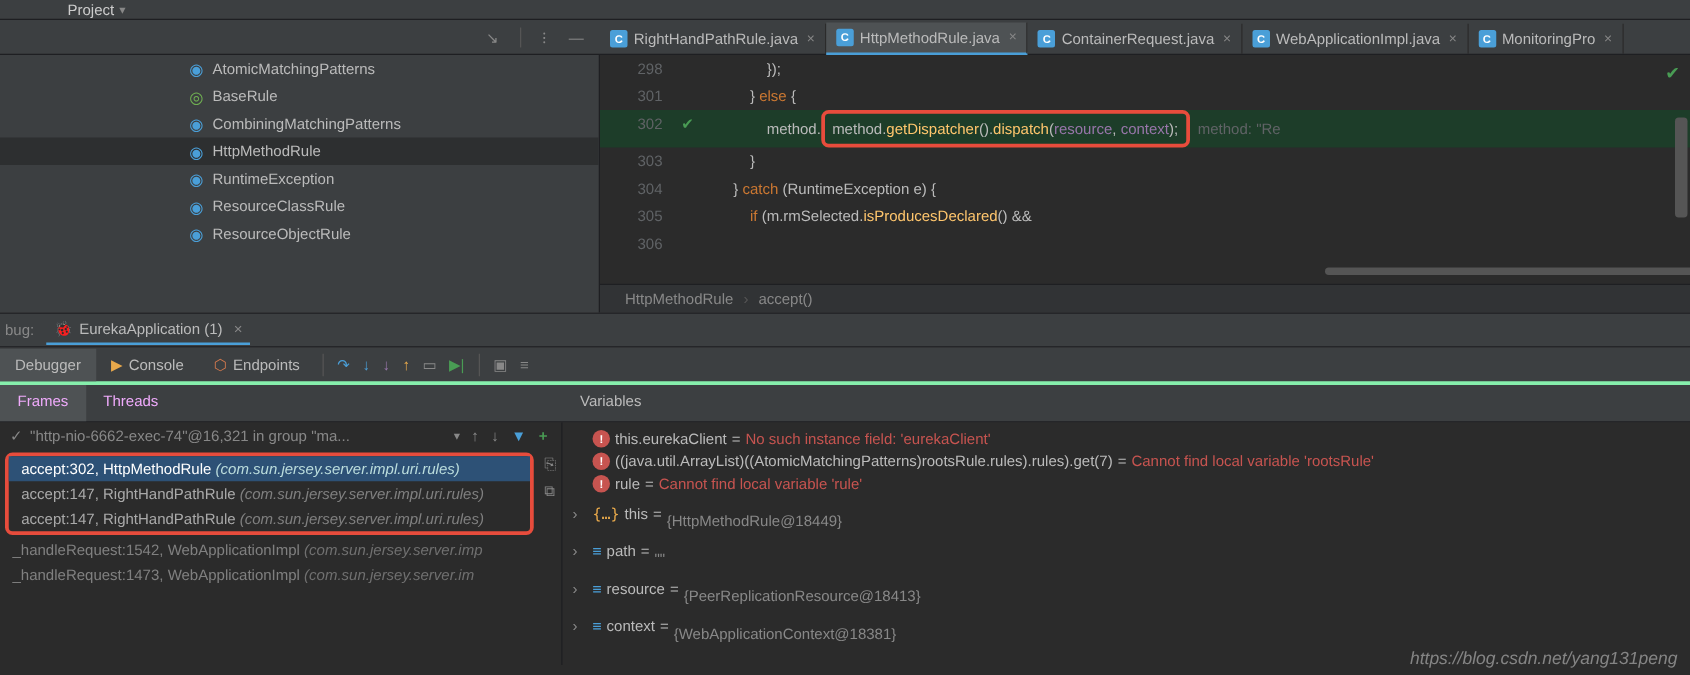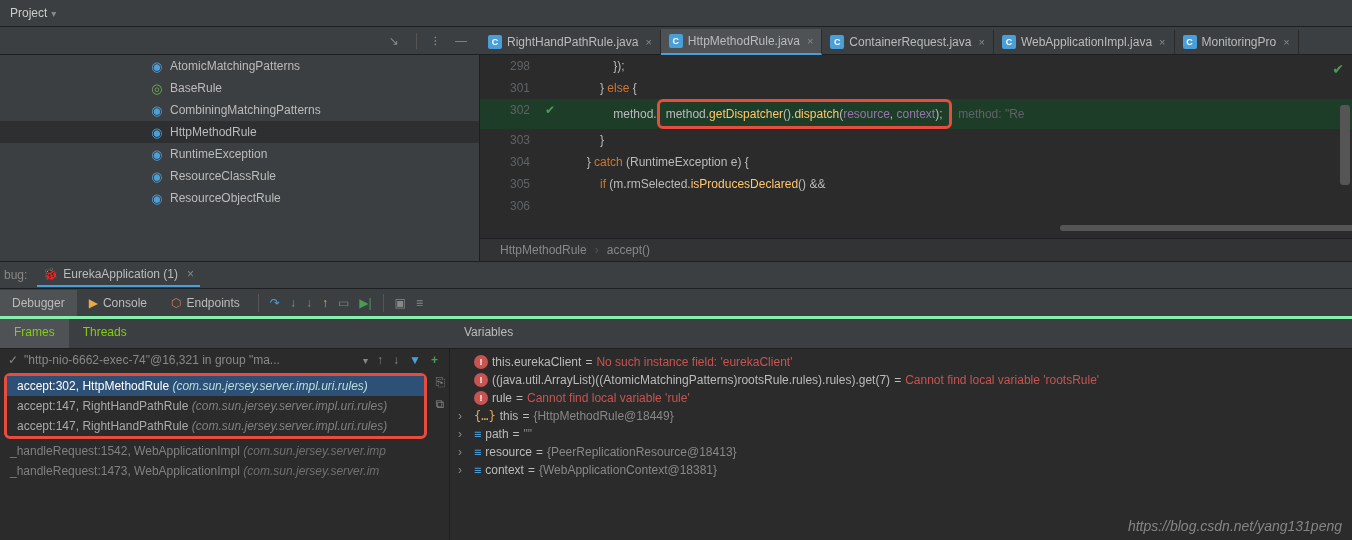--- a/index.html
+++ b/index.html
@@ -1,18 +1,18 @@
 <!DOCTYPE html>
 <html><head>
 <meta charset="utf-8">
 <style>
 * { margin: 0; padding: 0; box-sizing: border-box; font-family: "Segoe UI", Arial, sans-serif; font-size: 12px; }
 body { background: #2b2b2b; color: #bbbbbb; width: 1352px; height: 540px; overflow: hidden; position: relative; }
 
-.top-bar { display: flex; height: 27px; background: #3c3f41; align-items: center; border-bottom: 1px solid #1e1f22; }
+.top-bar { display: flex; height: 16px; background: #3c3f41; align-items: center; border-bottom: 1px solid #1e1f22; padding-left: 44px; }
 .project-selector { display: flex; align-items: center; gap: 4px; padding: 0 10px; color: #ccc; }
 .chevron-down { font-size: 10px; color: #888; }
 .divider-v { width: 1px; height: 16px; background: #555; margin: 0 4px; }
 
 .editor-tabs { display: flex; background: #3c3f41; height: 28px; align-items: flex-end; border-bottom: 1px solid #1e1f22; }
 .editor-tab { display: flex; align-items: center; gap: 5px; padding: 5px 8px; color: #bbb; border-right: 1px solid #2b2b2b; cursor: pointer; }
 .editor-tab.active { background: #4e5254; border-bottom: 2px solid #4A9FD8; margin-bottom: -1px; }
 .tab-close { color: #888; font-size: 11px; margin-left: 2px; }
 .file-icon { width: 14px; height: 14px; background: #4A9FD8; border-radius: 2px; display: inline-flex; align-items: center; justify-content: center; color: #fff; font-size: 9px; font-weight: bold; }
 
@@ -57,21 +57,21 @@
 .endpoints-i { color: #d67a4e; }
 .tool-sep { width: 1px; height: 18px; background: #555; margin: 0 6px; }
 .tool-icon { color: #888; padding: 0 5px; cursor: pointer; }
 .tool-icon.green { color: #499C54; }
 .tool-icon.cyan { color: #4A9FD8; }
 .tool-icon.purple { color: #9876aa; }
 .tool-icon.orange { color: #e8a94b; }
 
 .debug-subtabs { display: flex; height: 30px; background: #3c3f41; border-bottom: 1px solid #1e1f22; }
 .left-subtab { width: 220px; display: flex; }
-.sub-tab { padding: 6px 14px; color: #84cc16; cursor: pointer; }
+.sub-tab { padding: 6px 14px; color: #f0abfc; cursor: pointer; }
 .sub-tab.active { background: #4e5254; }
 .right-subtab { padding: 6px 14px; color: #bbb; margin-left: 230px; }
 
 .debug-body { display: flex; height: 194px; background: #2b2b2b; }
 .frames-panel { width: 450px; border-right: 1px solid #1e1f22; display: flex; flex-direction: column; }
 .frames-header { display: flex; align-items: center; padding: 4px 8px; color: #888; gap: 6px; }
 .frames-header .thread-name { flex: 1; overflow: hidden; text-overflow: ellipsis; white-space: nowrap; }
 .frames-tools { display: flex; gap: 4px; align-items: center; }
 .frames-tools span { padding: 0 3px; cursor: pointer; }
 .arrow-up { color: #888; }
@@ -93,21 +93,21 @@
 
 .vars-panel { flex: 1; padding: 4px 0; overflow: hidden; }
 .var-row { display: flex; align-items: center; gap: 4px; padding: 2px 8px; color: #bbb; }
 .exp-arrow { color: #888; width: 12px; display: inline-block; }
 .badge-err { width: 14px; height: 14px; background: #c75450; border-radius: 50%; display: inline-flex; align-items: center; justify-content: center; color: #fff; font-size: 9px; font-weight: bold; }
 .badge-braces { color: #e8a94b; font-family: monospace; }
 .badge-path { color: #4A9FD8; font-family: monospace; }
 .var-name { color: #bbb; }
 .var-eq { color: #bbb; }
 .var-err { color: #c75450; }
-.var-obj { color: #888; }
+.var-obj { color: #888; margin-top: 12px; }
 
 .watermark { position: absolute; bottom: 6px; right: 10px; color: #aaa; font-size: 14px; opacity: 0.7; font-style: italic; }
 .scrollbar-h { position: absolute; bottom: 30px; left: 580px; width: 600px; height: 6px; background: #555; border-radius: 3px; }
 </style>
 </head>
 <body>
 
 <div class="top-bar">
   <div class="project-selector">
     <span>Project</span>

